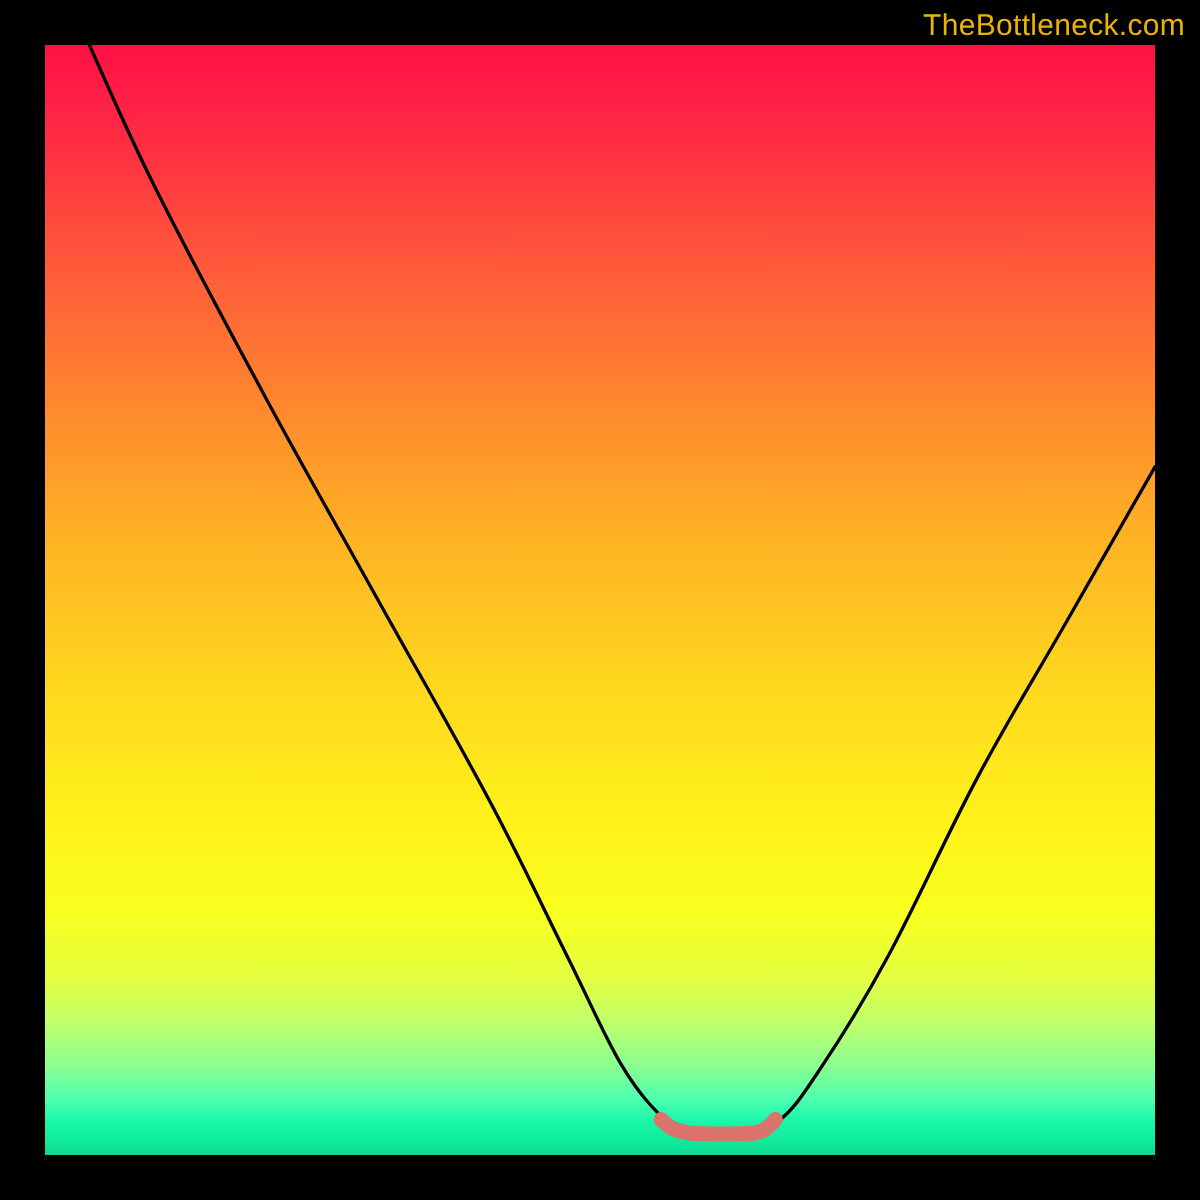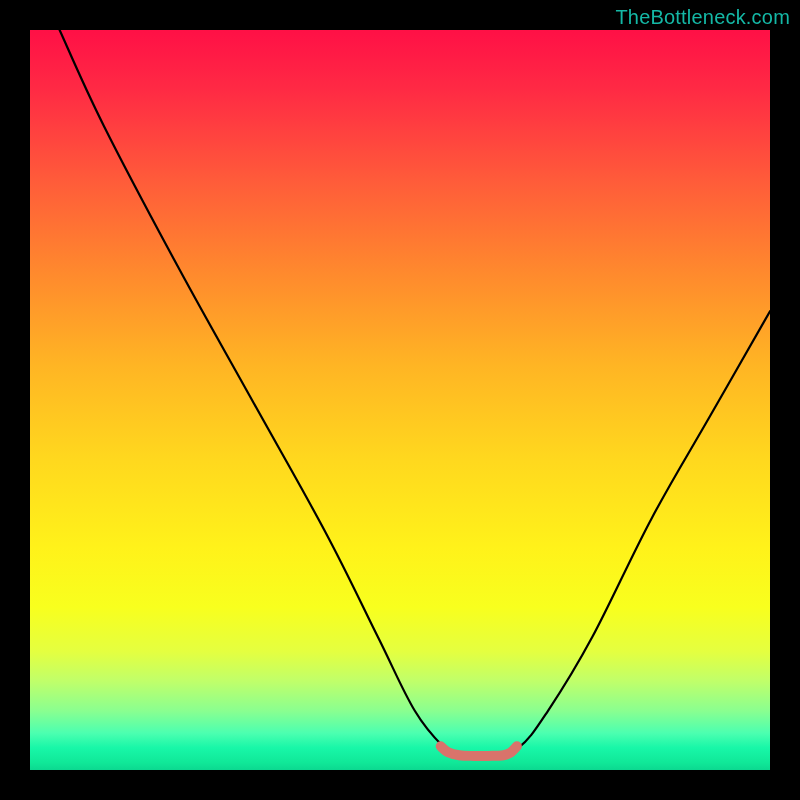--- a/index.html
+++ b/index.html
@@ -32,21 +32,21 @@
       #4cffb0 95%,
       #18f7a8 97%,
       #10e898 99%,
       #0cd890 100%
     );
   }
   .watermark {
     position: absolute;
     top: 6px;
     right: 10px;
-    color: #14b8a6;
+    color: #eab308;
     font-size: 20px;
     letter-spacing: 0.2px;
   }
   svg.curve {
     position: absolute;
     left: 0;
     top: 0;
     width: 740px;
     height: 740px;
   }

